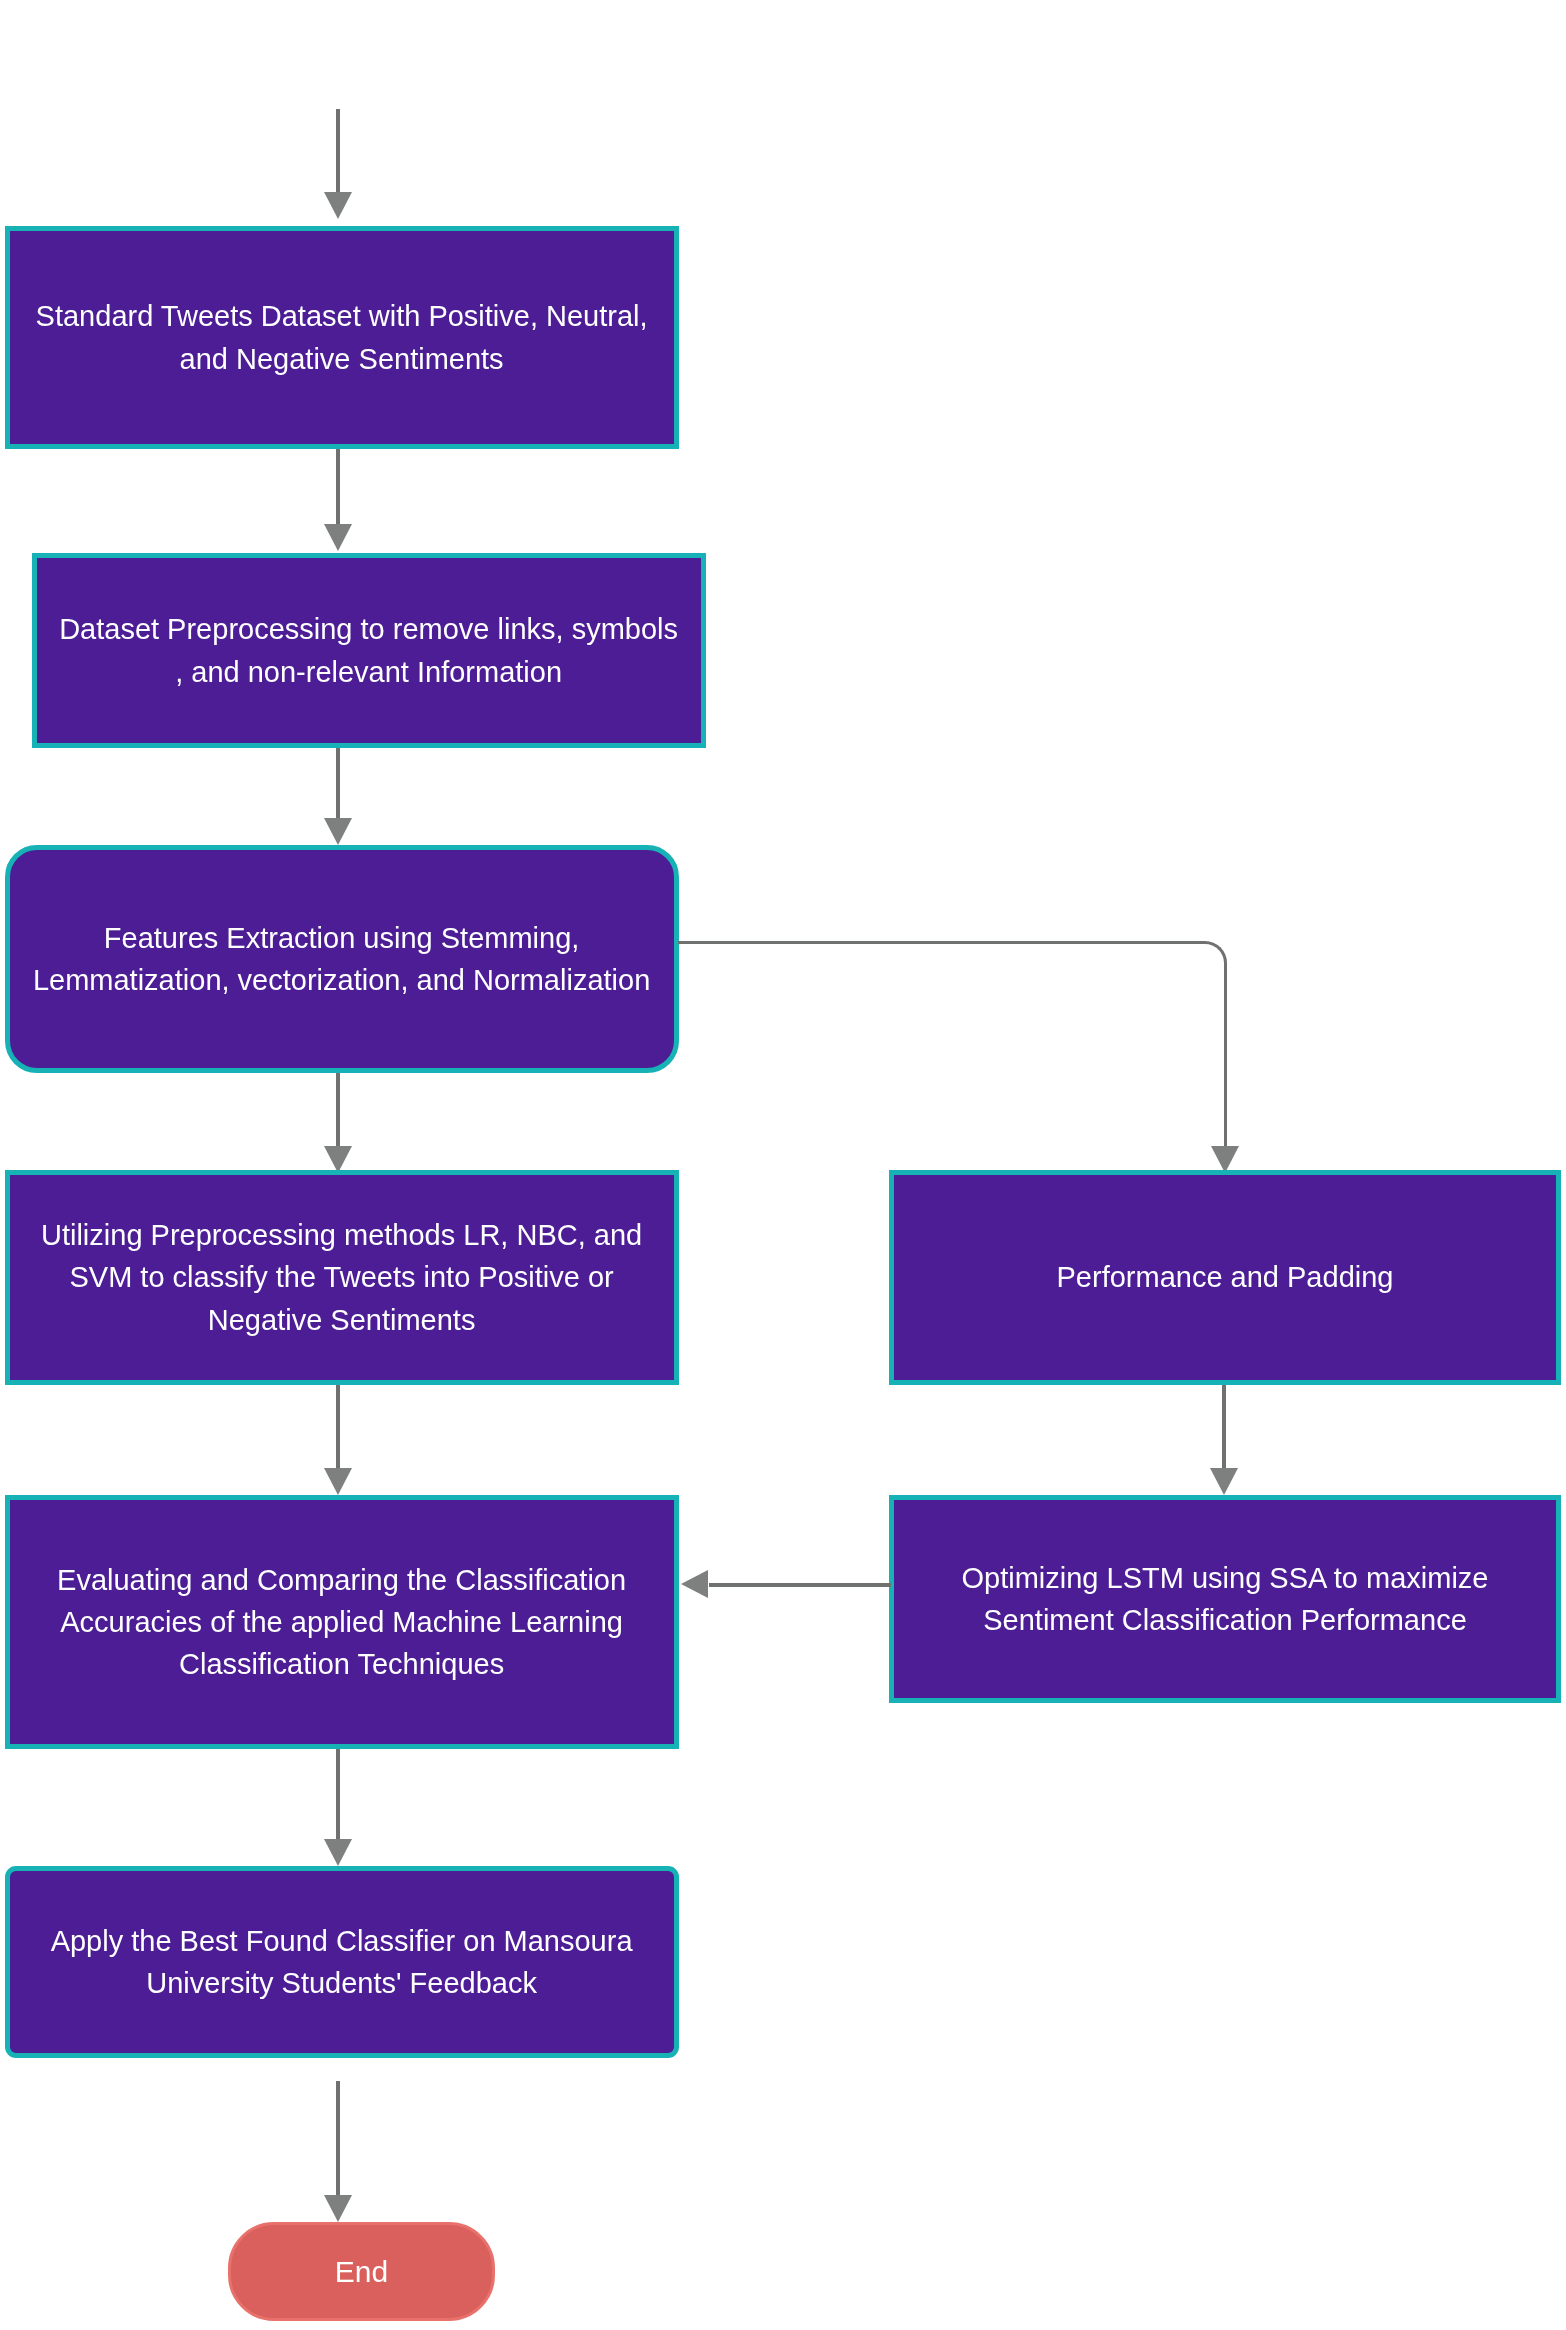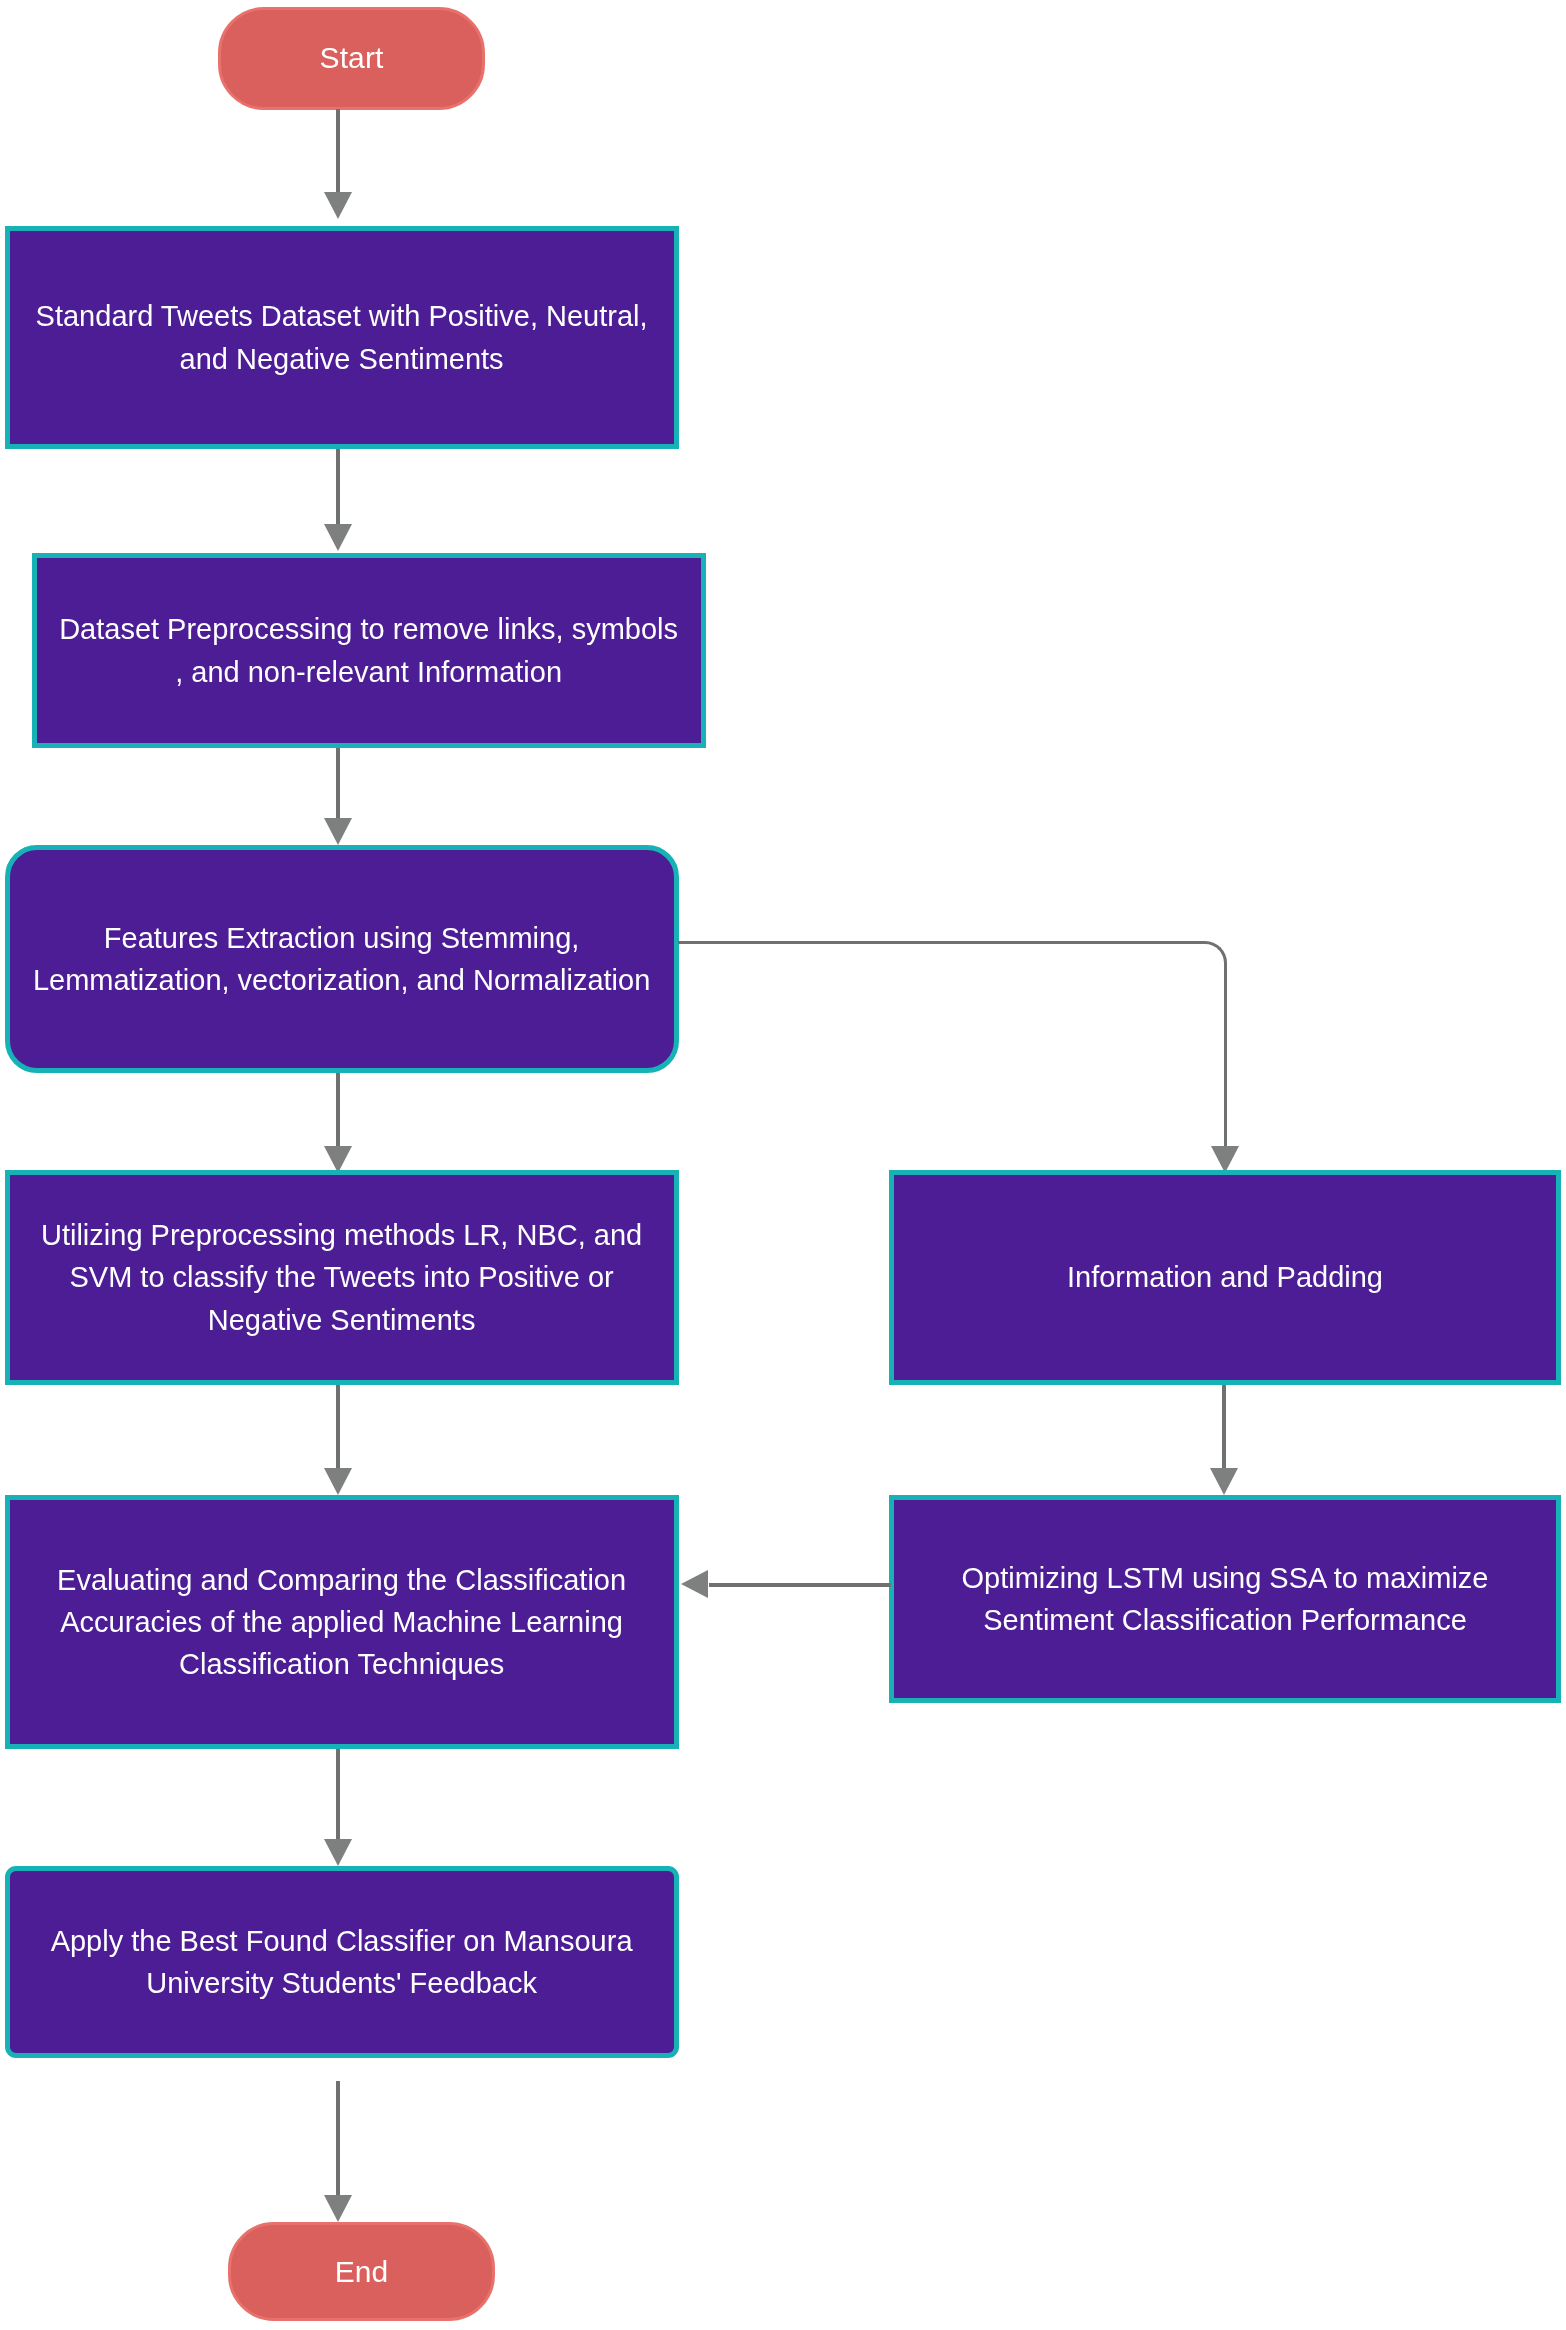--- a/index.html
+++ b/index.html
@@ -84,23 +84,20 @@
     border-top: 3.9px solid #6f7070;
     border-right: 3.9px solid #6f7070;
     border-top-right-radius: 22px;
   }
 </style>
 </head>
 <body>
 
 <div id="canvas">
 
-  <div class="terminator" style="left:218px; top:6.5px; width:267px; height:103px;">
-    <span>Start</span>
-  </div>
 
   <div class="vline" style="left:336px; top:109px; height:85px;"></div>
   <div class="arrow-down" style="left:324px; top:192px;"></div>
 
   <div class="process" style="left:4.6px; top:226px; width:674px; height:223px;">
     <span class="txt">Standard Tweets Dataset with Positive, Neutral, and Negative Sentiments</span>
   </div>
 
   <div class="vline" style="left:336px; top:449px; height:78px;"></div>
   <div class="arrow-down" style="left:324px; top:524px;"></div>
@@ -120,21 +117,21 @@
   <div class="arrow-down" style="left:324px; top:1146px;"></div>
 
   <div class="elbow" style="left:678px; top:941px; width:549px; height:208px;"></div>
   <div class="arrow-down" style="left:1211px; top:1146px;"></div>
 
   <div class="process" style="left:4.6px; top:1170px; width:674px; height:215px;">
     <span class="txt">Utilizing Preprocessing methods LR, NBC, and SVM to classify the Tweets into Positive or Negative Sentiments</span>
   </div>
 
   <div class="process" style="left:889px; top:1170px; width:672px; height:215px;">
-    <span class="txt">Information and Padding</span>
+    <span class="txt">Performance and Padding</span>
   </div>
 
   <div class="vline" style="left:336px; top:1385px; height:85px;"></div>
   <div class="arrow-down" style="left:324px; top:1468px;"></div>
 
   <div class="vline" style="left:1222px; top:1385px; height:85px;"></div>
   <div class="arrow-down" style="left:1210px; top:1468px;"></div>
 
   <div class="process" style="left:889px; top:1495px; width:672px; height:208px;">
     <span class="txt">Optimizing LSTM using SSA to maximize Sentiment Classification Performance</span>

